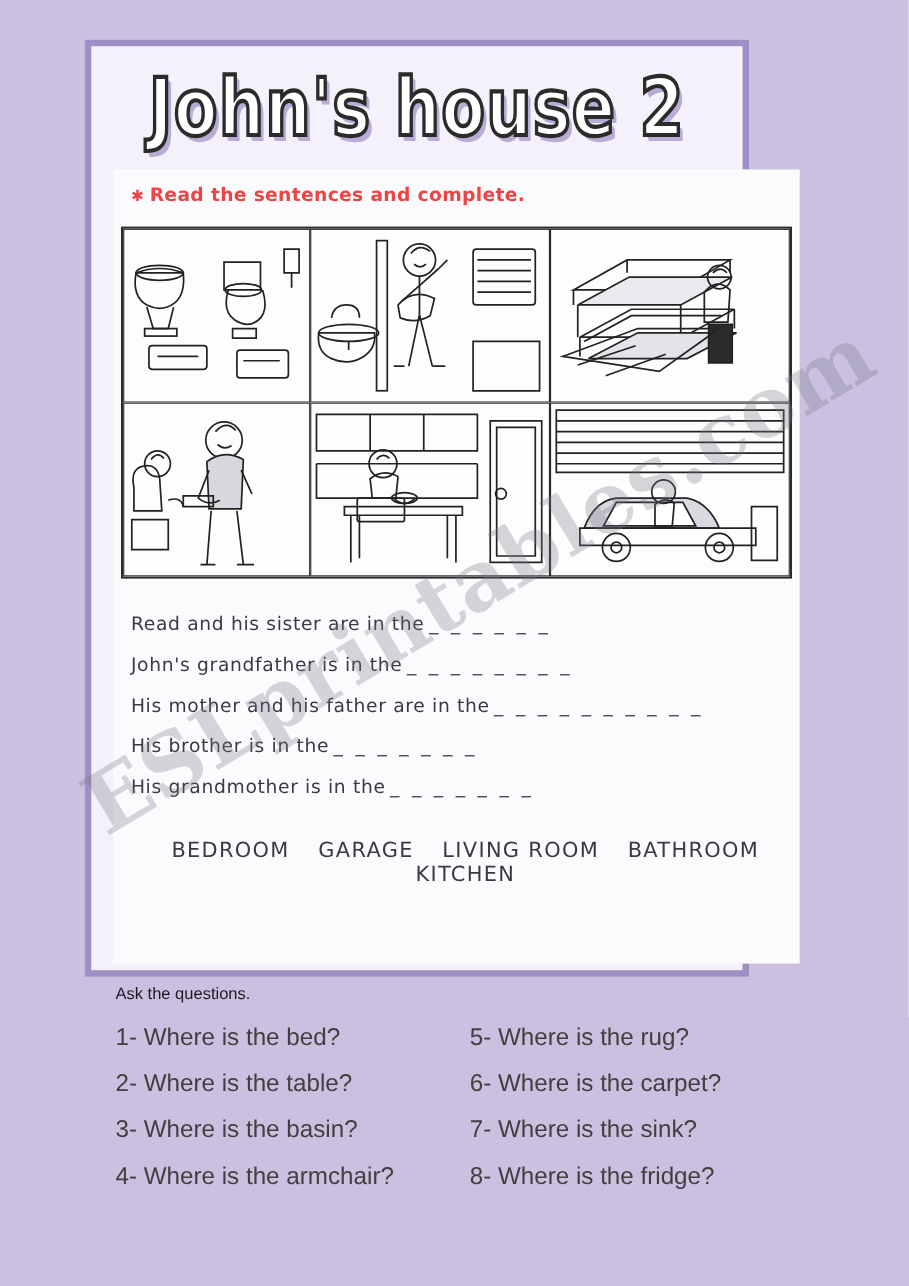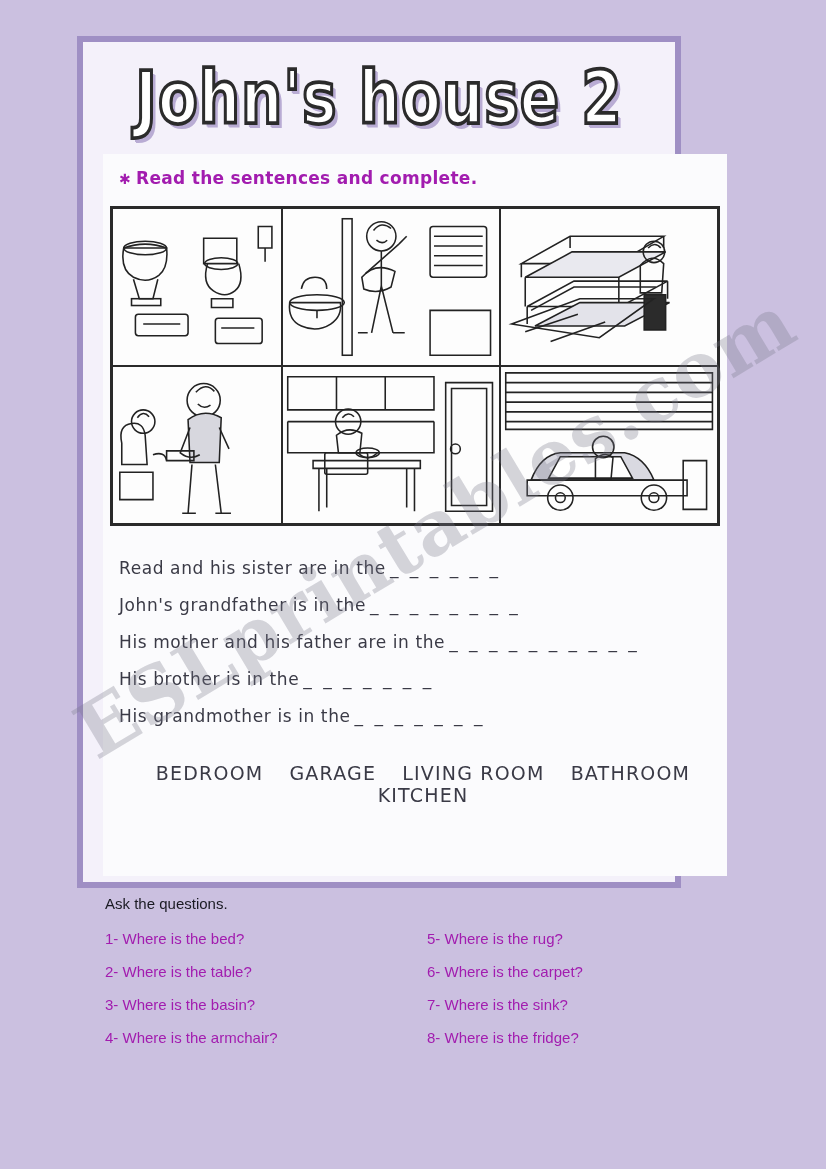--- a/index.html
+++ b/index.html
@@ -64,21 +64,21 @@
     overflow: hidden;
   }
 
   .instruction {
     position: absolute;
     left: 16px;
     top: 14px;
     font-family: "DejaVu Sans", sans-serif;
     font-size: 17px;
     font-weight: bold;
-    color: #a21caf;
+    color: #ef4444;
     letter-spacing: .3px;
   }
   .instruction .star {
     font-size: 14px;
     margin-right: 5px;
   }
 
   
   .comic {
     position: absolute;
@@ -149,22 +149,22 @@
     color: #1a1a22;
     margin-left: 28px;
     margin-bottom: 18px;
   }
   .qcols {
     display: flex;
     margin-left: 28px;
   }
   .qcol { width: 50%; }
   .q {
-    font-size: 15px;
-    color: #a21caf;
+    font-size: 22px;
+    color: #404040;
     margin-bottom: 16px;
   }
 
   
   .watermark {
     position: absolute;
     left: 60px;
     top: 700px;
     transform: rotate(-31deg);
     transform-origin: left top;

